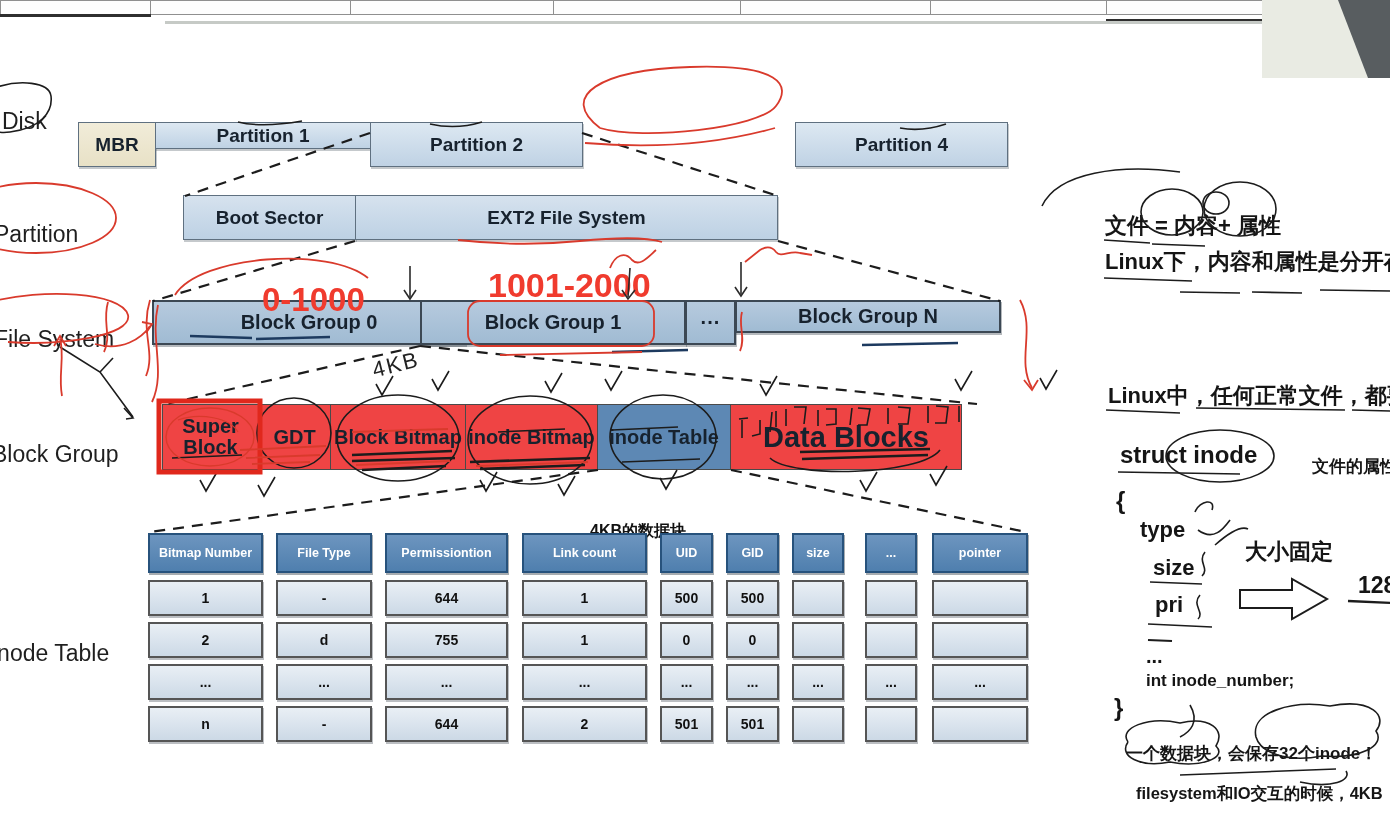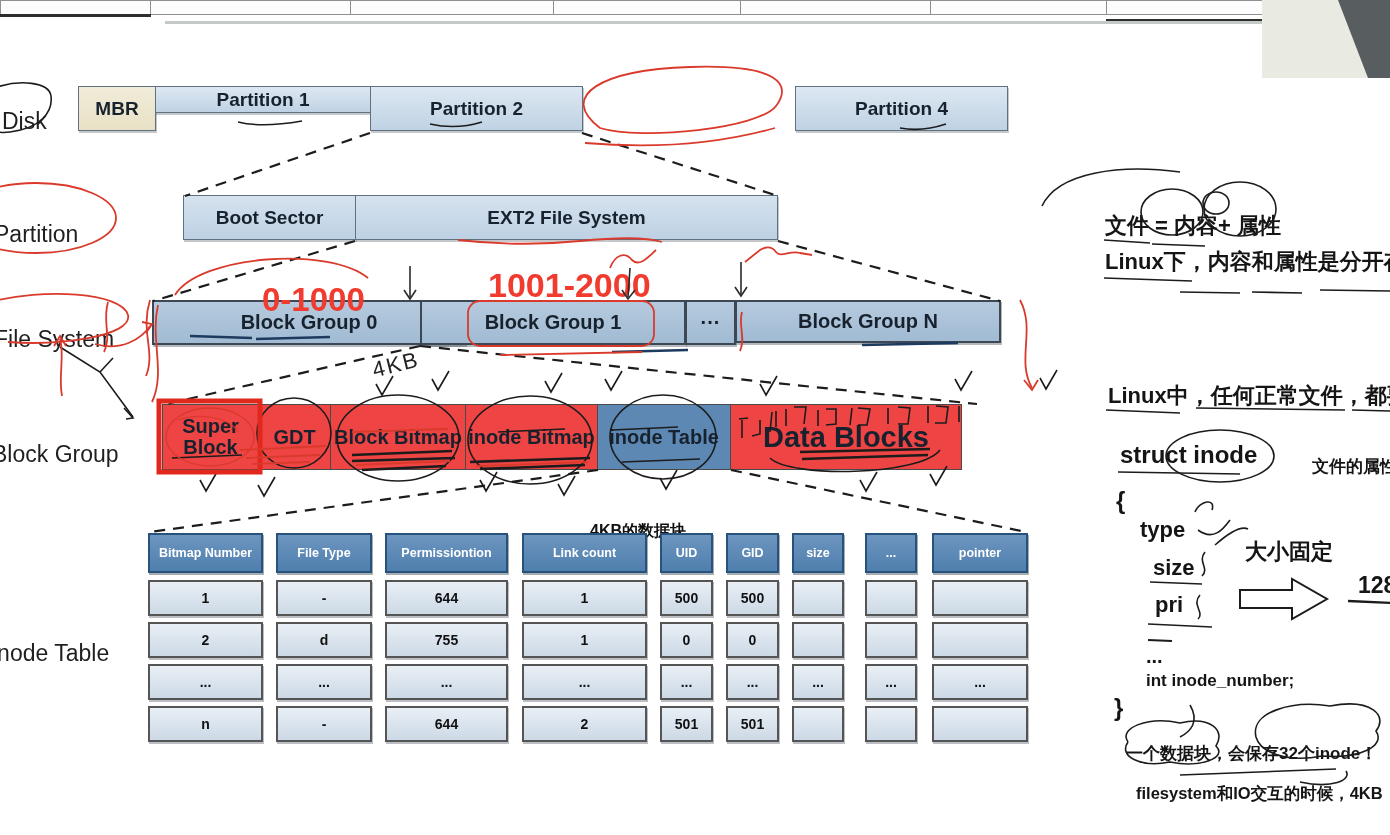--- a/index.html
+++ b/index.html
@@ -7,21 +7,21 @@
          font-family:"Liberation Sans",sans-serif;}
   
   .strip-cell{position:absolute;top:0;height:15px;background:#fdfdfd;border:1px solid #8f8f8f;box-sizing:border-box;}
   .strip-shadow{position:absolute;background:#c6cac6;}
   .strip-dark{position:absolute;background:#2e2e2e;}
   .webcam{position:absolute;left:1262px;top:0;width:128px;height:78px;background:#e9ebe3;}
   .webcam-dark{position:absolute;left:0;top:0;width:100%;height:100%;}
   
   .box{position:absolute;display:flex;align-items:center;justify-content:center;text-align:center;
        box-sizing:border-box;font-weight:bold;color:#17222e;line-height:1.05;}
-  .b1{background:linear-gradient(180deg,#dde8f2,#bfd2e4);border:1.5px solid #5f7080;font-size:19px;box-shadow:1px 2px 0 rgba(90,100,110,.35);}
+  .b1{background:linear-gradient(180deg,#dde8f2,#bfd2e4);border:1.5px solid #5f7080;font-size:19px;box-shadow:1px 2px 0 rgba(90,100,110,.35);margin-top:36px;}
   .beige{background:linear-gradient(180deg,#f1ecd9,#e8e1c6);}
   .b2{background:linear-gradient(180deg,#d6e2ee,#bdd1e4);border:1.5px solid #5f7080;font-size:19px;box-shadow:1px 2px 0 rgba(90,100,110,.35);}
   .b3{background:linear-gradient(180deg,#b6cade,#a0bbd3);border:2px solid #3c4854;font-size:20px;box-shadow:1px 2px 0 rgba(70,80,90,.4);}
   .b4{background:#ef4444;border:1.5px solid #4a4a4a;font-size:20px;}
   .b4steel{background:#5d88b4;border:1.5px solid #4a4a4a;font-size:20px;}
   .rowlabel{position:absolute;font-size:23px;color:#1f1f1f;font-weight:400;white-space:nowrap;margin-top:16px;}
   .redtext{position:absolute;color:#f03b2e;font-weight:bold;white-space:nowrap;}
   .caption{position:absolute;font-weight:bold;color:#111;font-size:16px;white-space:nowrap;margin-top:12px;}
   .handwrit{position:absolute;color:#222;font-size:22px;transform:rotate(-14deg);letter-spacing:2px;white-space:nowrap;}
   
@@ -67,21 +67,21 @@
   <div class="box b1" style="left:155px;top:86px;width:216px;height:27px">Partition 1</div>
   <div class="box b1" style="left:370px;top:86px;width:213px;height:45px">Partition 2</div>
   <div class="box b1" style="left:795px;top:86px;width:213px;height:45px">Partition 4</div>
 
   <div class="box b2" style="left:183px;top:195px;width:173px;height:45px">Boot Sector</div>
   <div class="box b2" style="left:355px;top:195px;width:423px;height:45px">EXT2 File System</div>
 
   <div class="box b3" style="left:152px;top:300px;width:314px;height:45px">Block Group 0</div>
   <div class="box b3" style="left:420px;top:300px;width:266px;height:45px">Block Group 1</div>
   <div class="box b3" style="left:685px;top:300px;width:51px;height:45px">···</div>
-  <div class="box b3" style="left:735px;top:300px;width:266px;height:43px">Block Group N</div>
+  <div class="box b3" style="left:735px;top:300px;width:266px;height:33px">Block Group N</div>
   <div class="redtext" style="left:262px;top:281px;font-size:33px">0-1000</div>
   <div class="redtext" style="left:488px;top:266px;font-size:34px">1001-2000</div>
 
   <div class="box b4" style="left:162px;top:404px;width:97px;height:66px">Super Block</div>
   <div class="box b4" style="left:258px;top:404px;width:73px;height:66px">GDT</div>
   <div class="box b4" style="left:330px;top:404px;width:136px;height:66px">Block Bitmap</div>
   <div class="box b4" style="left:465px;top:404px;width:133px;height:66px">inode Bitmap</div>
   <div class="box b4steel" style="left:597px;top:404px;width:134px;height:66px">inode Table</div>
   <div class="box b4" style="left:730px;top:404px;width:232px;height:66px;font-size:29px">Data Blocks</div>
   <div class="handwrit" style="left:372px;top:352px">4KB</div>

